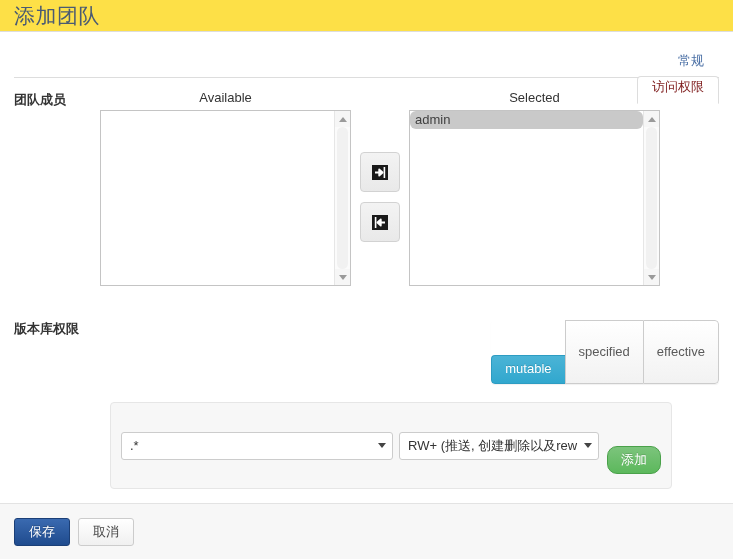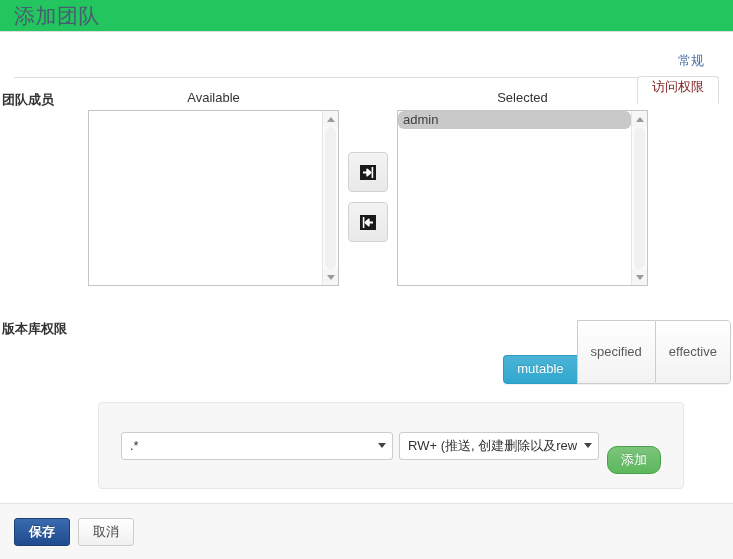--- a/index.html
+++ b/index.html
@@ -13,21 +13,21 @@
     font-family: "Liberation Sans", sans-serif;
     font-size: 13px;
     color: #333333;
     overflow: hidden;
     position: relative;
   }
 
   
   .page-header {
     height: 32px;
-    background: #22c55e;
+    background: #fde047;
     border-bottom: 1px solid #dddddd;
     display: flex;
     align-items: center;
     padding: 0 0 0 14px;
     box-sizing: border-box;
   }
   .page-title {
     font-size: 21px;
     color: #4b5b72;
     font-weight: normal;
@@ -68,21 +68,21 @@
   .tab-link.active {
     color: #7f1d1d;
     background: #ffffff;
     border-color: #dddddd #dddddd #ffffff;
     padding: 1px 14px 8px 14px;
     cursor: default;
   }
 
   
   .content {
-    padding: 0 2px;
+    padding: 0 14px;
   }
   .form-row {
     display: flex;
     margin-top: 12px;
     align-items: flex-start;
   }
   .control-label {
     width: 86px;
     flex: 0 0 86px;
     font-weight: bold;
@@ -320,21 +320,20 @@
     padding: 0 14px;
     border: 1px solid #1b3f77;
     border-radius: 3px;
     background: linear-gradient(to bottom,#3a6ab0 0%, #1f4b8e 100%);
     color: #ffffff;
     font-size: 13px;
     cursor: pointer;
     margin-right: 8px;
     line-height: 26px;
     text-shadow: 0 -1px 0 rgba(0,0,0,.25);
-    font-weight: bold;
   }
   .btn-default {
     height: 28px;
     padding: 0 14px;
     border: 1px solid #cccccc;
     border-radius: 3px;
     background: linear-gradient(to bottom,#ffffff 0%, #f0f0f0 100%);
     color: #444444;
     font-size: 13px;
     cursor: pointer;

